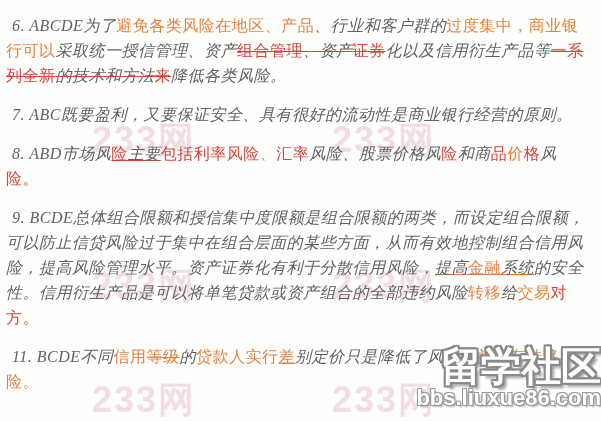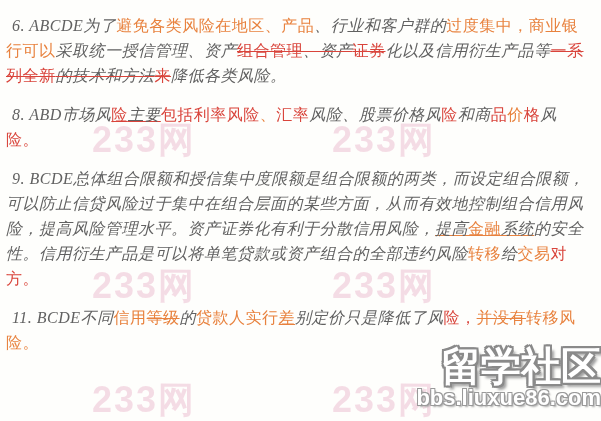--- a/index.html
+++ b/index.html
@@ -85,20 +85,21 @@
   <div id="ghosts">
       <span class="ghost" style="left: 92px; top: 116px;">233网</span>
       <span class="ghost" style="left: 332px; top: 116px;">233网</span>
       <span class="ghost" style="left: 92px; top: 262px;">233网</span>
       <span class="ghost" style="left: 332px; top: 262px;">233网</span>
       <span class="ghost" style="left: 92px; top: 376px;">233网</span>
       <span class="ghost" style="left: 332px; top: 376px;">233网</span>
     </div>
   <div class="content" id="content">
       <p class="para"><span class="c-dark">6. ABCDE为了</span><span class="c-orange">避免各类风险在地区、产品</span><span class="c-dark">、行业和客户群的</span><span class="c-orange">过度集中，商业银行可以</span><span class="c-dark">采取统一授信管理、资产</span><span class="c-red s-red">组合管理</span><span class="c-dark s-red">、资产</span><span class="c-red s-red">证券</span><span class="c-dark">化以及信用衍生产品等</span><span class="c-red s-red">一系列全新</span><span class="c-dark s-red">的技术和方法</span><span class="c-red s-red">来</span><span class="c-dark">降低各类风险。</span></p>
+      <p class="para"><span class="c-dark">7. ABC既要盈利，又要保证安全、具有很好的流动性是商业银行经营的原则。</span></p>
       <p class="para"><span class="c-dark">8. ABD市场风</span><span class="c-red u-red">险</span><span class="c-dark u-red">主要</span><span class="c-red">包括利率风险</span><span class="c-orange">、</span><span class="c-red">汇率</span><span class="c-dark">风险、股票价格风</span><span class="c-red">险</span><span class="c-dark">和商</span><span class="c-red">品</span><span class="c-orange">价</span><span class="c-red">格</span><span class="c-dark">风</span><span class="c-red">险。</span></p>
       <p class="para"><span class="c-dark">9. BCDE总体组合限额和授信集中度限额是组合限额的两类，而设定组合限额，可以防止信贷风险过于集中在组合层面的某些方面，从而有效地控制组合信用风险，提高风险管理水平。资产证券化有利于分散信用风险，</span><span class="c-dark u-orange">提高</span><span class="c-orange u-orange">金融</span><span class="c-dark u-orange">系统</span><span class="c-dark">的安全性。信用衍生产品是可以将单笔贷款或资产组合的全部违约风险</span><span class="c-orange">转移</span><span class="c-dark">给</span><span class="c-orange">交易</span><span class="c-red">对方。</span></p>
       <p class="para"><span class="c-dark">11. BCDE不同</span><span class="c-orange">信用</span><span class="c-orange s-orange">等级</span><span class="c-dark">的</span><span class="c-orange">贷款人实行</span><span class="c-orange u-orange">差</span><span class="c-dark">别定价只是降低了风</span><span class="c-red">险，</span><span class="c-orange s-orange">并没有</span><span class="c-orange">转移风险。</span></p>
     </div>
   <div class="watermark">
     <div class="wm-title">留学社区</div>
     <div class="wm-url">bbs.liuxue86.com</div>
   </div>
 </div>
 

